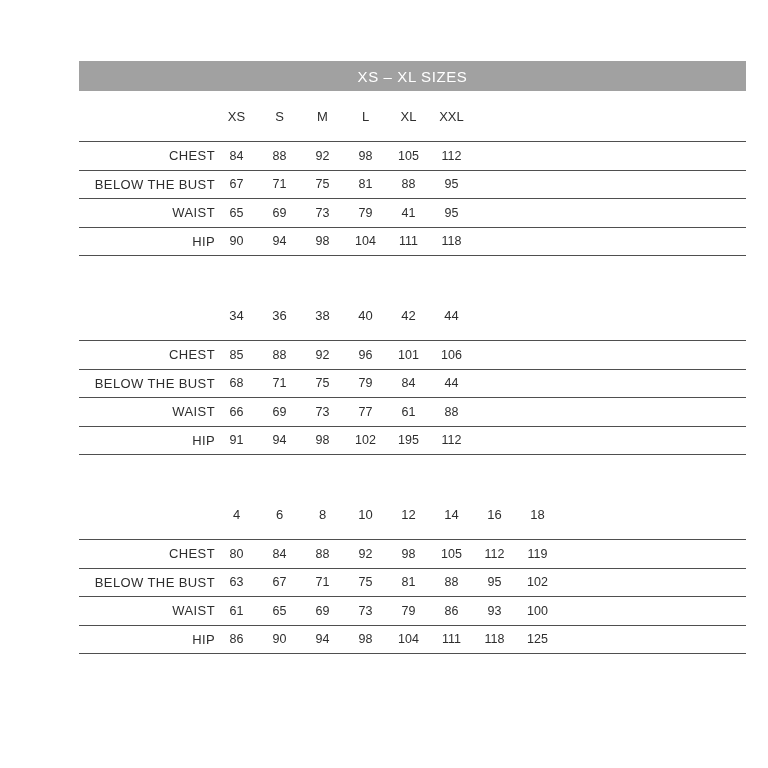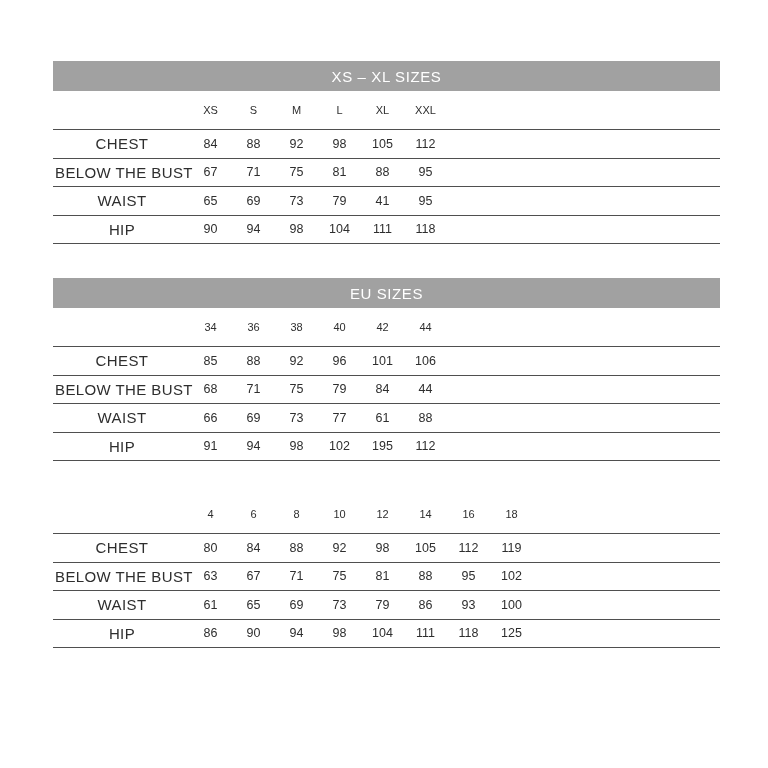--- a/index.html
+++ b/index.html
@@ -11,21 +11,21 @@
     position: relative;
     width: 768px;
     height: 768px;
     background: #ffffff;
     font-family: "Liberation Sans", sans-serif;
     color: #2e2e2e;
     overflow: hidden;
   }
   .size-table-section {
     width: 667px;
-    margin-left: 53px;
+    margin-left: 79px;
   }
   .size-table-section.first {
     padding-top: 61px;
   }
   .size-table-section + .size-table-section {
     margin-top: 34px;
   }
   .title-bar {
     height: 30px;
     background: #a1a1a1;
@@ -42,41 +42,41 @@
     table-layout: fixed;
   }
   table.size-table th,
   table.size-table td {
     font-weight: normal;
     padding: 0;
     white-space: nowrap;
     overflow: visible;
   }
   table.size-table thead th {
-    height: 38px;
+    height: 50px;
     vertical-align: middle;
     text-align: center;
-    font-size: 11px;
+    font-size: 13px;
     border-bottom: 1px solid #4f4f4f;
   }
   table.size-table thead th.label-col,
   table.size-table thead th.filler-col {
     text-align: left;
   }
   table.size-table tbody td {
     height: 27.5px;
     vertical-align: middle;
     text-align: center;
     font-size: 12.5px;
     border-bottom: 1px solid #4f4f4f;
   }
   table.size-table td.label-col {
-    text-align: center;
+    text-align: right;
     padding-left: 2px;
-    font-size: 15px;
+    font-size: 13px;
     letter-spacing: 0.4px;
   }
 </style>
 </head>
 <body>
 
 <div class="page">
 
   <section class="size-table-section first">
     <div class="title-bar">
@@ -144,23 +144,20 @@
             <td class="value-col">104</td>
             <td class="value-col">111</td>
             <td class="value-col">118</td>
             <td class="filler-col"></td>
           </tr>
         </tbody>
     </table>
   </section>
 
   <section class="size-table-section">
-    <div class="title-bar">
-      <span>EU SIZES</span>
-    </div>
     <table class="size-table">
       <colgroup>
           <col style="width: 136px;">
           <col style="width: 43px;">
           <col style="width: 43px;">
           <col style="width: 43px;">
           <col style="width: 43px;">
           <col style="width: 43px;">
           <col style="width: 43px;">
           <col>

